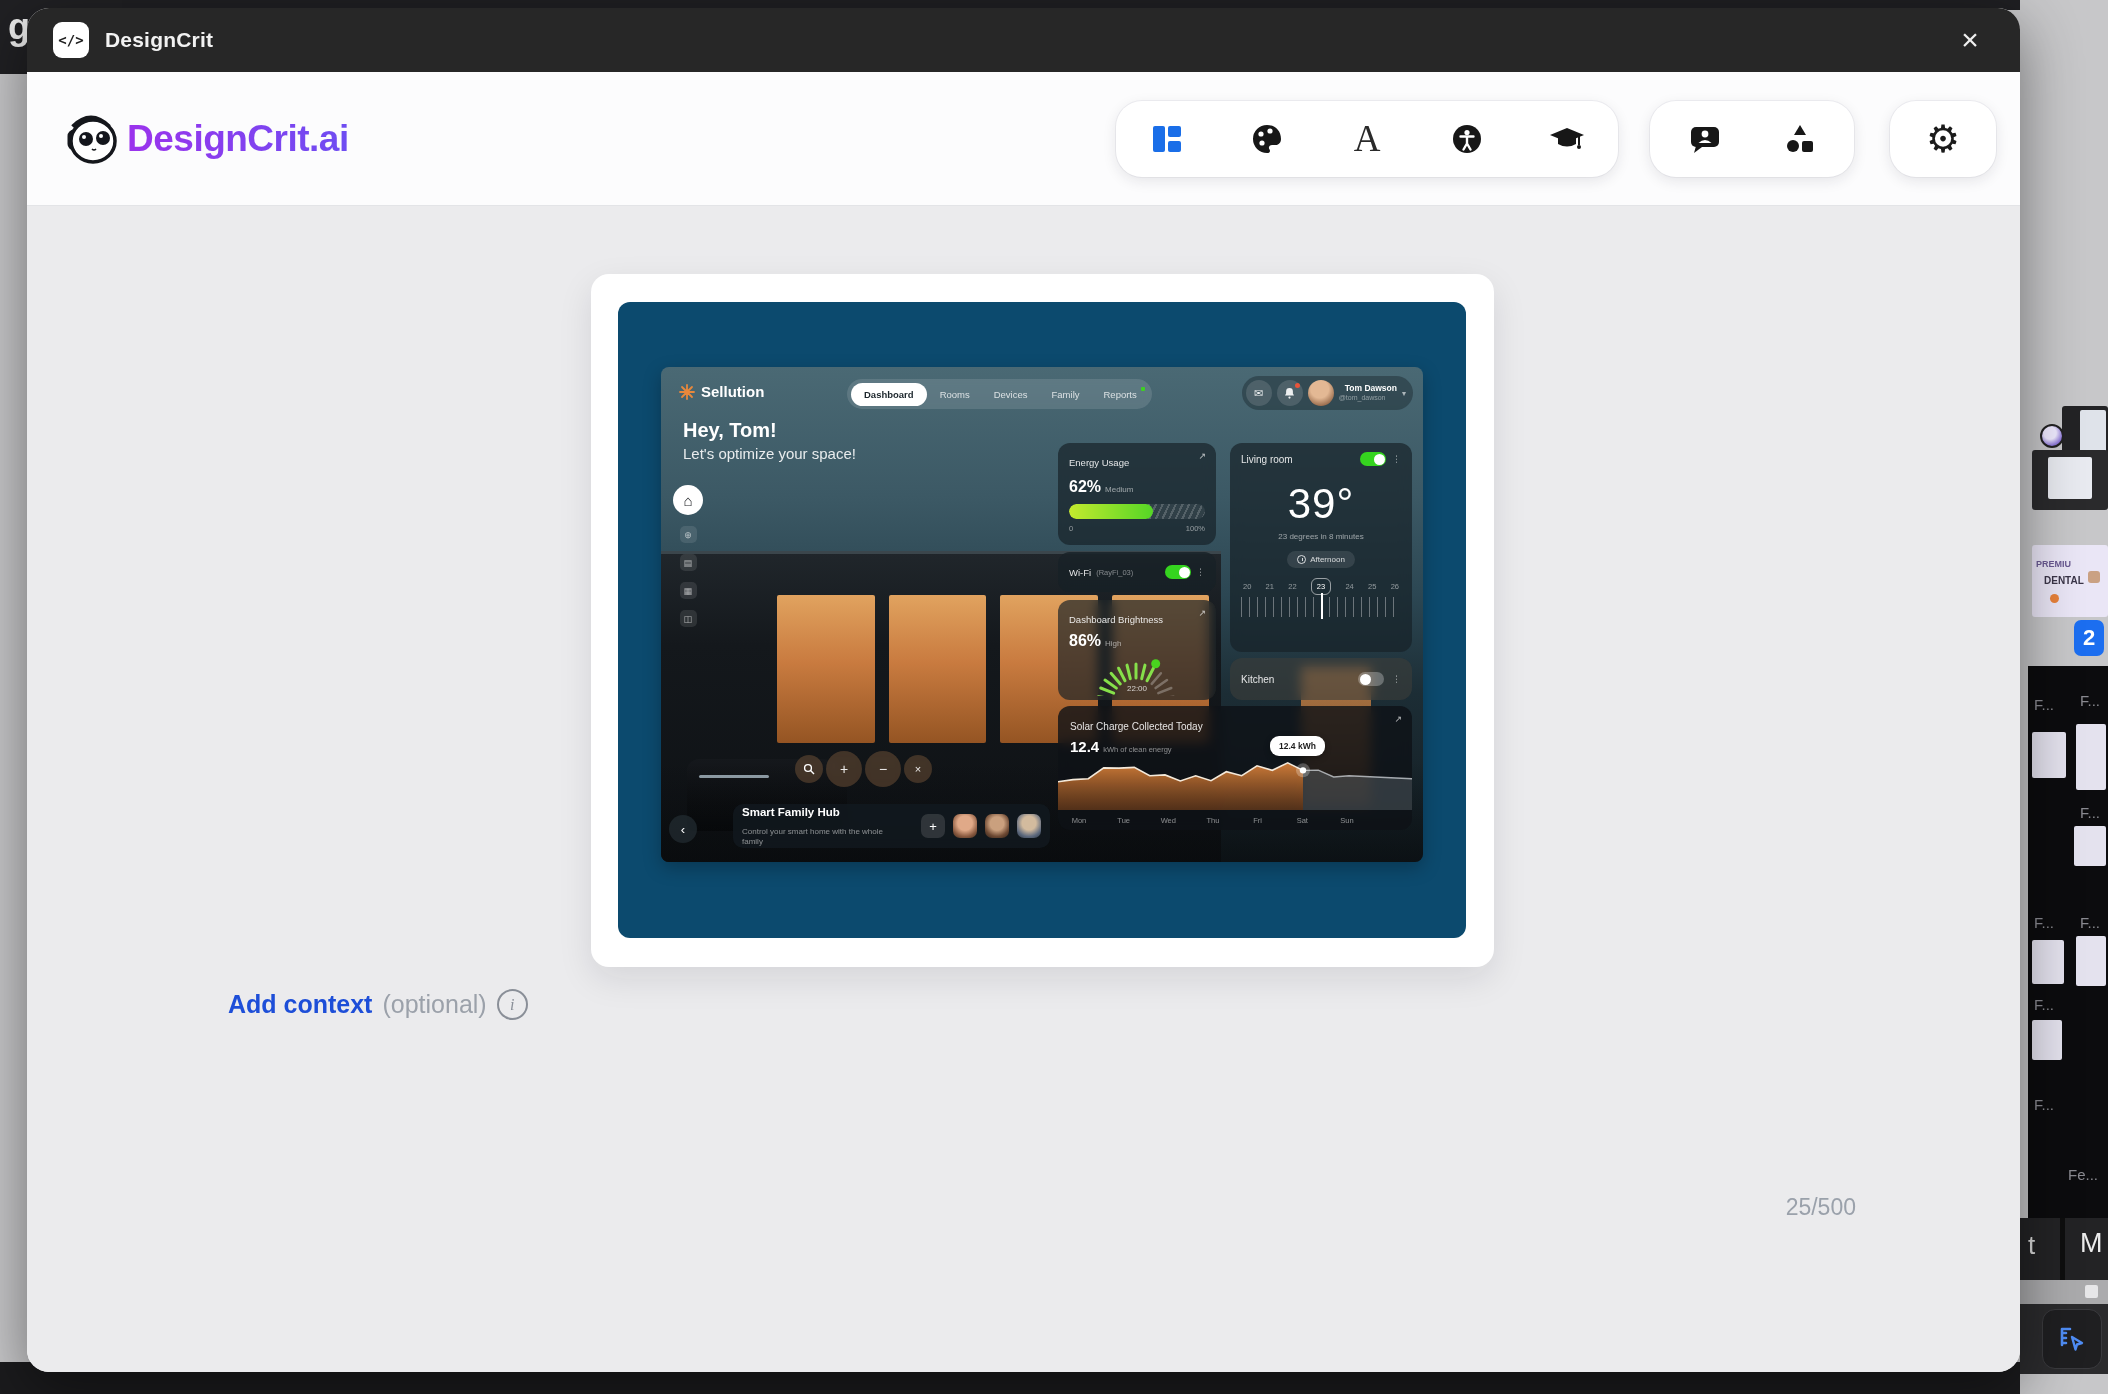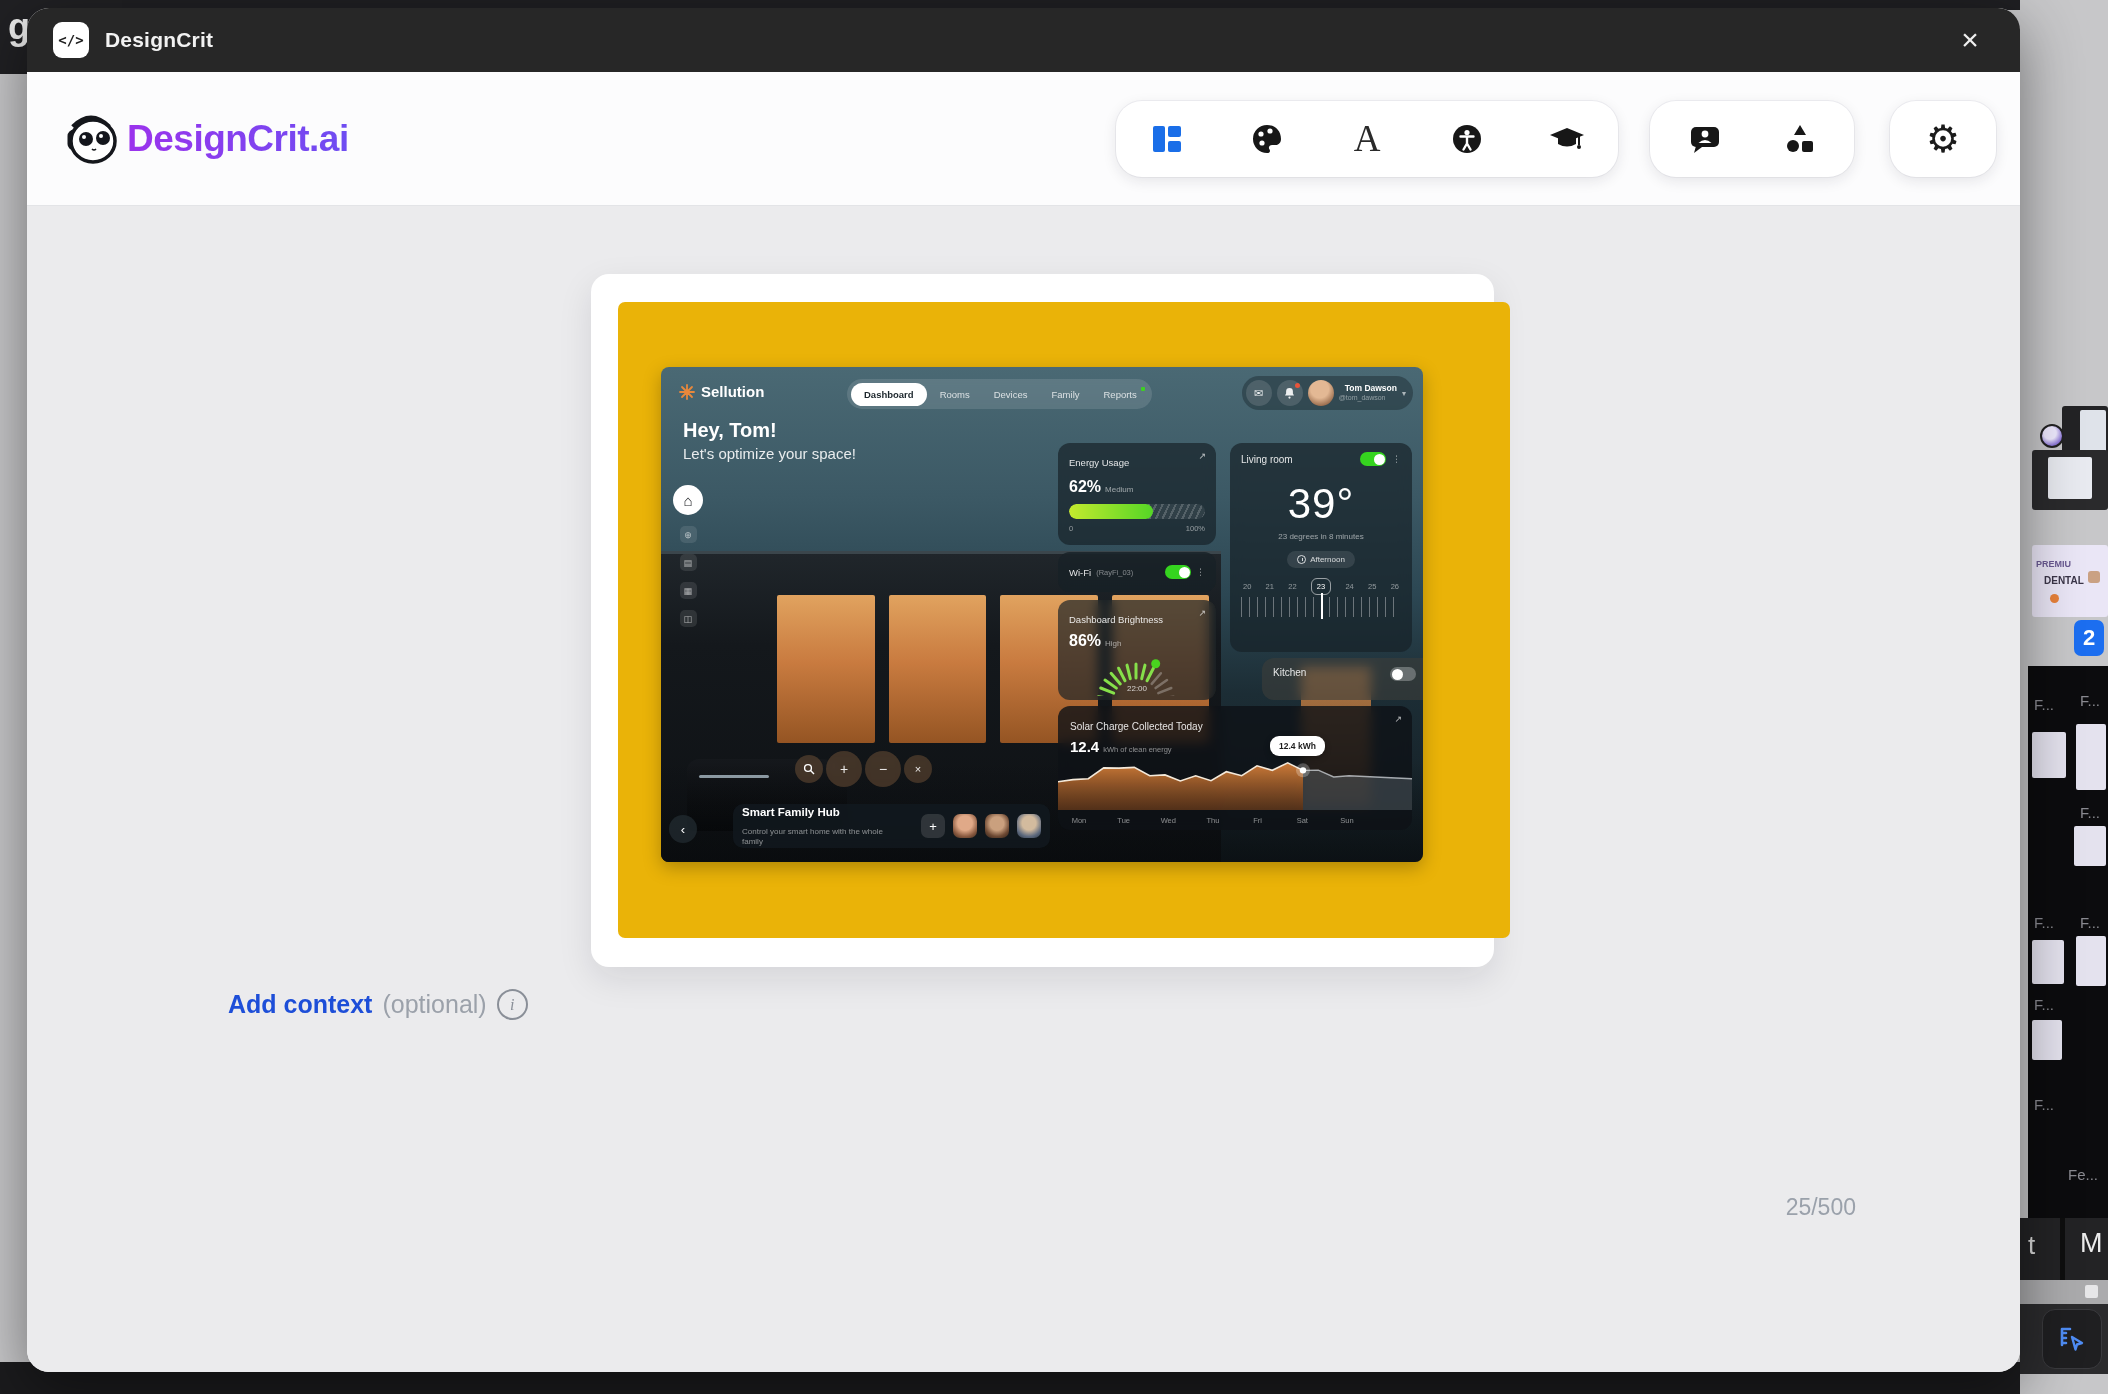--- a/index.html
+++ b/index.html
@@ -46,21 +46,21 @@
   .pill{background:#fff;border-radius:26px;box-shadow:0 4px 14px rgba(30,30,50,.10),0 0 0 1px #f0f0f3;height:76px;display:flex;align-items:center;}
   .pill.p1{padding:0 30px;gap:58px;}
   .pill.p2{margin-left:32px;padding:0 34px;gap:52px;}
   .pill.p3{margin-left:36px;padding:0 32px;}
   .icon-btn{width:42px;height:42px;display:flex;align-items:center;justify-content:center;cursor:pointer;}
   .glyph-A{font-family:"Liberation Serif",serif;font-size:37px;color:#2a2a2a;line-height:1;}
   .gear{font-size:38px;color:#1b1b1b;line-height:1;}
   .content{position:absolute;left:0;top:198px;right:0;bottom:0;background:#ebebed;}
   
   .preview-card{position:absolute;left:564px;top:68px;width:903px;height:693px;background:#fff;border-radius:18px;box-shadow:0 12px 34px rgba(20,20,40,.10);}
-  .preview-inner{position:absolute;left:27px;top:28px;width:848px;height:636px;background:#eab308;border-radius:7px;padding-left:44px;}
+  .preview-inner{position:absolute;left:27px;top:28px;width:848px;height:636px;background:#0c4a6e;border-radius:12px;}
   
   .dash{position:absolute;left:43px;top:65px;width:762px;height:495px;border-radius:8px;overflow:hidden;background:linear-gradient(180deg,#4a6974 0%,#3c5965 26%,#2c4753 46%,#1c2d35 66%,#131c21 100%);box-shadow:0 6px 18px rgba(0,0,0,.25);font-family:"Liberation Sans",sans-serif;}
   .dash *{box-sizing:border-box;}
   .d-house{position:absolute;left:0;top:186px;width:560px;bottom:0;background:linear-gradient(180deg,#20262b 0,#14181c 30%,#0e1114 100%);}
   .d-roof{position:absolute;left:0;top:184px;width:560px;height:3px;background:#3b464c;}
   .d-windows{position:absolute;left:116px;top:228px;width:432px;height:148px;display:flex;gap:14px;}
   .d-windows i{flex:1;background:linear-gradient(180deg,#f2ae64 0,#d98443 45%,#a05a24 100%);opacity:.92;border-radius:2px;}
   .d-glow{position:absolute;left:640px;top:300px;width:70px;height:140px;background:linear-gradient(180deg,#d98f4e,#7a4418);opacity:.8;}
   .d-car{position:absolute;left:26px;top:392px;width:160px;height:72px;background:linear-gradient(180deg,#15181c,#07090b);border-radius:12px 26px 6px 6px;}
   .d-car i{position:absolute;left:12px;top:16px;width:70px;height:3px;background:#cfe2ef;opacity:.7;border-radius:2px;display:block;}
@@ -112,21 +112,21 @@
   .c-living .hd .sp{flex:1;}
   .c-living .temp{text-align:center;font-size:42px;font-weight:300;margin-top:14px;letter-spacing:1px;}
   .c-living .eta{text-align:center;font-size:8px;color:rgba(255,255,255,.55);margin-top:4px;}
   .c-living .mode{margin:10px auto 0;width:fit-content;display:flex;align-items:center;gap:4px;background:rgba(255,255,255,.10);border-radius:10px;padding:4px 10px;font-size:8px;color:rgba(255,255,255,.8);}
   .clockicon{width:9px;height:9px;border-radius:50%;border:1px solid rgba(255,255,255,.8);position:relative;}
   .clockicon:after{content:"";position:absolute;left:3.5px;top:1.5px;width:1px;height:3px;background:rgba(255,255,255,.8);}
   .c-living .scale{display:flex;justify-content:space-between;margin-top:14px;padding:0 2px;font-size:7.5px;color:rgba(255,255,255,.5);align-items:center;}
   .c-living .scale b{font-weight:400;color:#fff;border:1px solid rgba(255,255,255,.55);border-radius:6px;padding:3px 5px;margin:-4px 0;}
   .c-living .ruler{margin-top:6px;height:20px;background:repeating-linear-gradient(90deg,rgba(255,255,255,.35) 0 1px,transparent 1px 8px);position:relative;}
   .c-living .ruler i{position:absolute;left:50%;top:-4px;width:1.5px;height:26px;background:#fff;display:block;}
-  .c-kitchen{left:569px;top:291px;width:182px;height:42px;display:flex;gap:8px;background:rgba(60,62,58,.62);margin-left:32px;}
+  .c-kitchen{left:569px;top:291px;width:182px;height:42px;display:flex;align-items:center;gap:8px;background:rgba(60,62,58,.62);}
   .c-kitchen .c-title{flex:1;font-size:10px;}
   .c-solar{left:397px;top:339px;width:354px;height:124px;background:rgba(14,18,22,.80);padding:10px 12px;}
   .c-solar .row2{margin-top:4px;}
   .c-solar .val{font-size:15px;font-weight:600;}
   .c-solar .unit{font-size:7.5px;color:rgba(255,255,255,.5);margin-left:4px;}
   .c-solar svg{position:absolute;left:0;bottom:20px;}
   .c-solar .days{position:absolute;left:0;right:44px;bottom:5px;display:flex;justify-content:space-between;padding:0 6px;}
   .c-solar .days span{width:30px;text-align:center;font-size:7.5px;color:rgba(255,255,255,.5);}
   .c-solar .tip{position:absolute;left:212px;top:30px;background:#fff;color:#1c1c1c;font-size:8.5px;font-weight:600;border-radius:9px;padding:5px 9px;box-shadow:0 2px 6px rgba(0,0,0,.3);}
   .d-zoomctl{position:absolute;left:134px;top:384px;display:flex;align-items:center;gap:3px;}

